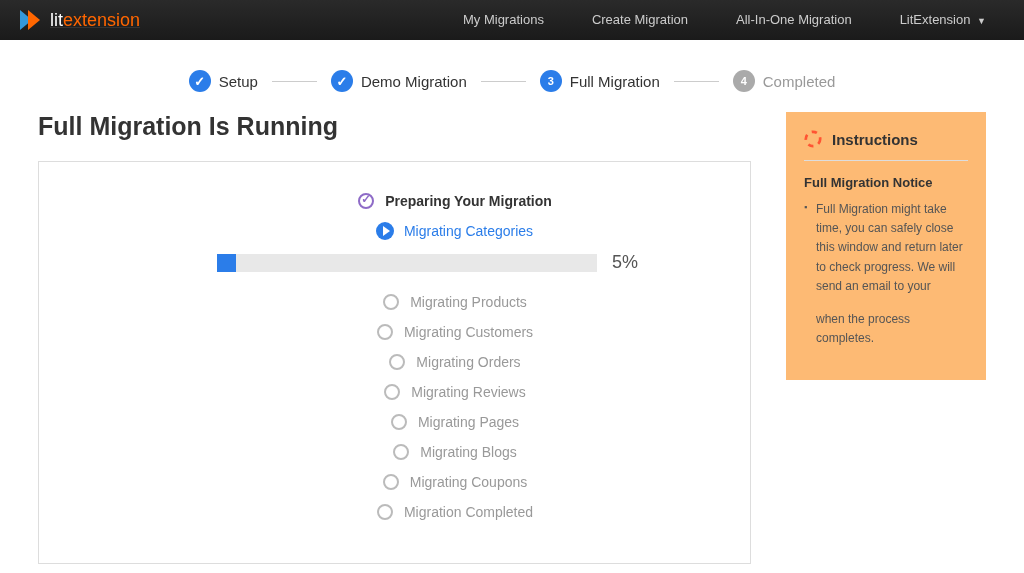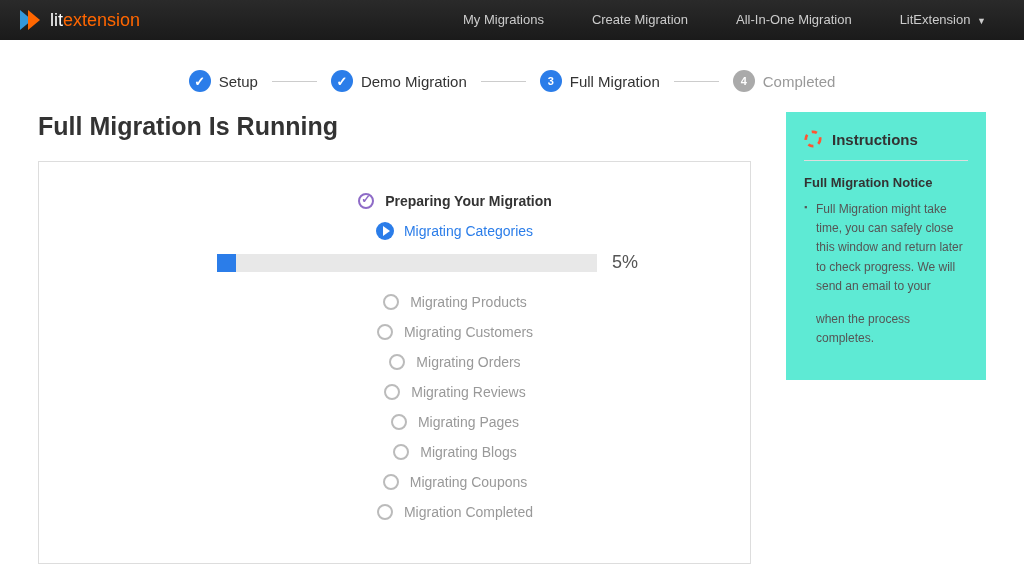--- a/index.html
+++ b/index.html
@@ -1,19 +1,19 @@
 <!DOCTYPE html>
 <html><head>
   <meta charset="utf-8">
   <style>
     * { margin: 0; padding: 0; box-sizing: border-box; }
     body { font-family: Arial, Helvetica, sans-serif; background: #fff; color: #333; }
     
     .navbar { background: linear-gradient(to bottom, #2a2a2a, #1a1a1a); height: 40px; display: flex; align-items: center; padding: 0 20px; }
-    .navbar-logo { display: flex; align-items: center; margin-right: 40px; }
+    .navbar-logo { display: flex; align-items: center; margin-right: 40px; text-decoration: underline; }
     .logo-icon { width: 24px; height: 20px; margin-right: 6px; position: relative; }
     .logo-icon::before { content: ''; position: absolute; left: 0; top: 0; border-left: 12px solid #3498db; border-top: 10px solid transparent; border-bottom: 10px solid transparent; }
     .logo-icon::after { content: ''; position: absolute; left: 8px; top: 0; border-left: 12px solid #ff6600; border-top: 10px solid transparent; border-bottom: 10px solid transparent; }
     .logo-text-lit { color: #fff; font-size: 18px; font-weight: 300; }
     .logo-text-ext { color: #ff6600; font-size: 18px; font-weight: 300; }
     .nav-items { display: flex; margin-left: auto; gap: 12px; }
     .nav-item { color: #ccc; font-size: 13px; padding: 0 18px; line-height: 40px; cursor: pointer; }
     .caret { font-size: 9px; margin-left: 3px; }
     
     .stepper { display: flex; align-items: center; justify-content: center; padding: 30px 0 20px; gap: 0; }
@@ -44,21 +44,21 @@
     .step-text { font-size: 14px; }
     .step-text.done { color: #333; font-weight: bold; }
     .step-text.running { color: #2b7de9; }
     .step-text.pending { color: #999; }
     
     .progress-row { display: flex; align-items: center; margin: 10px 0 20px 28px; gap: 15px; }
     .progress-bar { width: 380px; height: 18px; background: #e8e8e8; position: relative; }
     .progress-fill { height: 100%; background: #2b7de9; }
     .progress-text { font-size: 18px; color: #555; }
     
-    .sidebar { width: 200px; background: #5eead4; padding: 18px; height: fit-content; margin-top: 0; }
+    .sidebar { width: 200px; background: #fdba74; padding: 18px; height: fit-content; margin-top: 0; }
     .sidebar-header { display: flex; align-items: center; margin-bottom: 14px; padding-bottom: 12px; border-bottom: 1px solid #ddd; }
     .lifesaver-icon { width: 18px; height: 18px; margin-right: 10px; position: relative; }
     .lifesaver-icon svg { width: 18px; height: 18px; }
     .sidebar-title { font-size: 15px; font-weight: bold; color: #333; }
     .sidebar-subtitle { font-size: 13px; font-weight: bold; color: #333; margin-bottom: 10px; }
     .sidebar-list { list-style: none; padding-left: 12px; }
     .sidebar-list li { font-size: 12px; color: #555; line-height: 1.6; position: relative; }
     .sidebar-list li::before { content: '▪'; position: absolute; left: -12px; top: 0; font-size: 9px; }
     .sidebar-list li p { margin-bottom: 14px; }
   </style>

